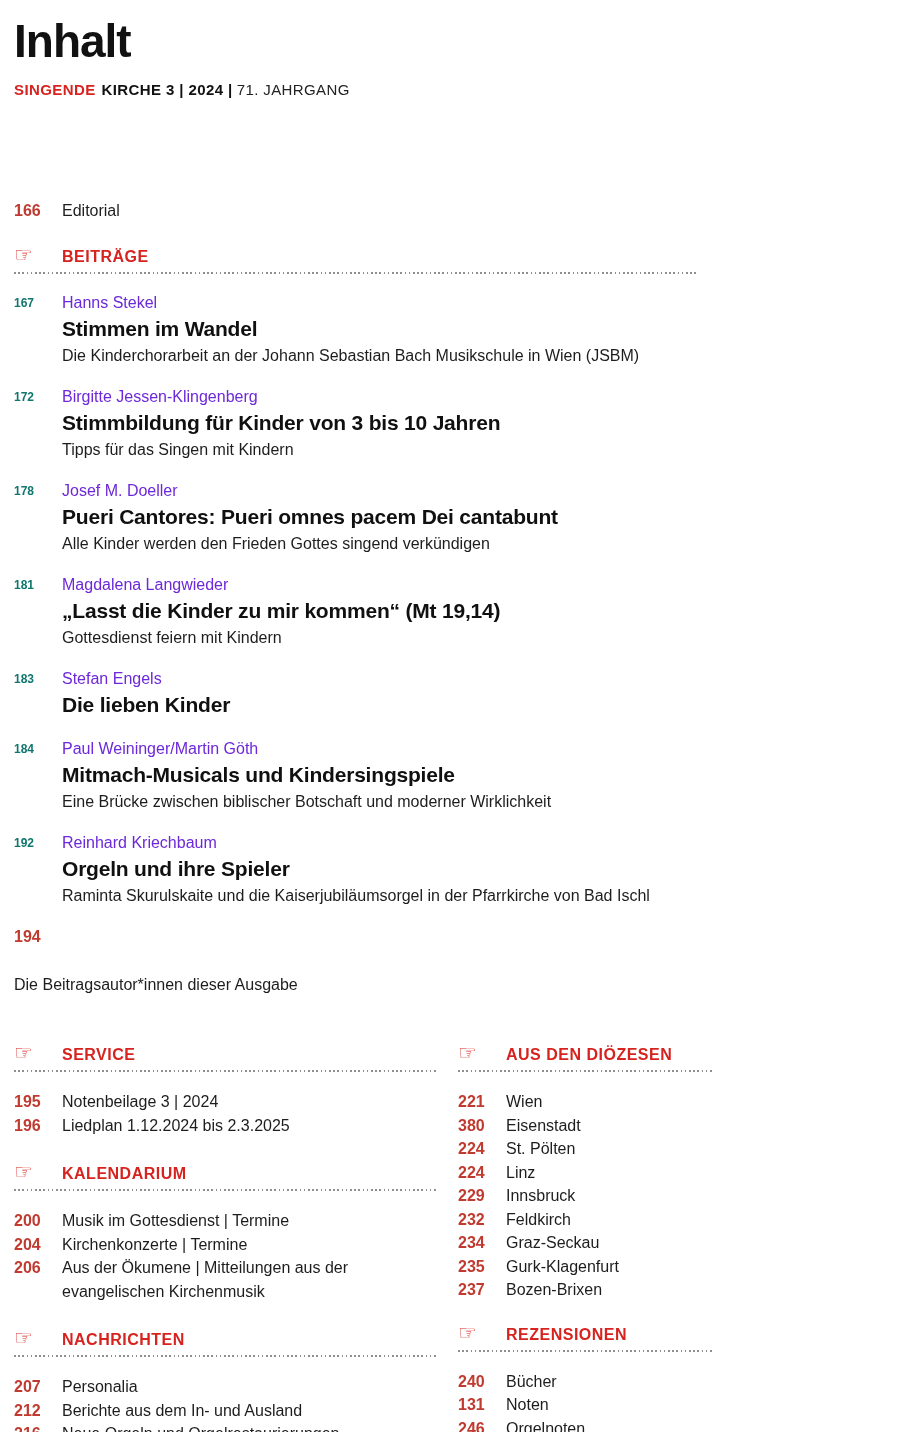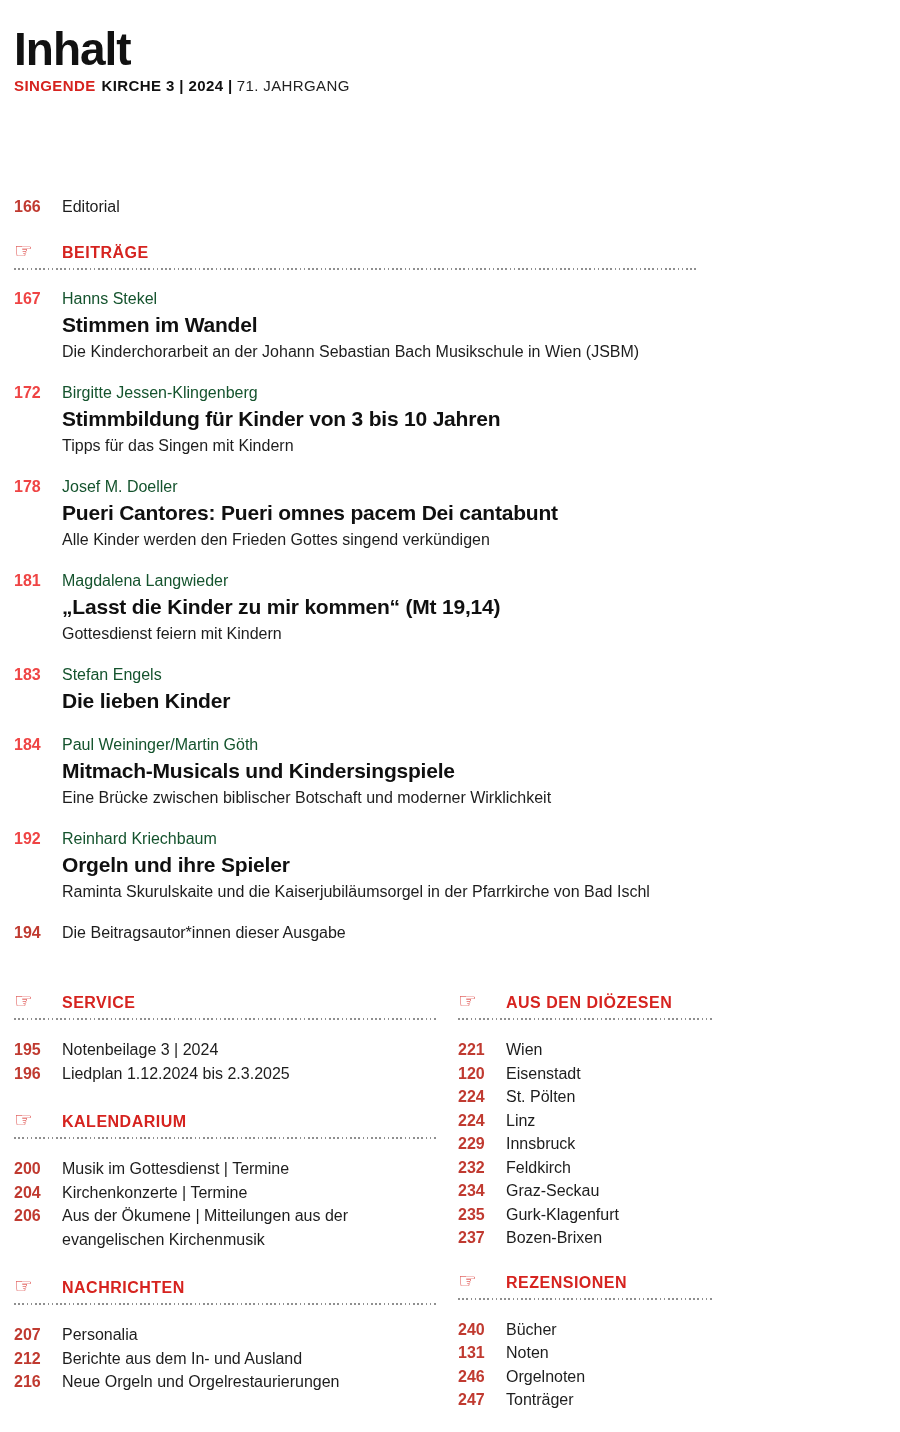--- a/index.html
+++ b/index.html
@@ -3,26 +3,26 @@
 <meta charset="utf-8">
 <style>
   html,body { margin:0; padding:0; background:#ffffff; }
   body {
     width:900px; height:1432px; overflow:hidden;
     font-family:"Liberation Sans","DejaVu Sans",sans-serif;
     color:#1d1d1d;
     -webkit-font-smoothing:antialiased;
   }
   .page { position:relative; width:712px; height:1432px; box-sizing:border-box;
-          padding:8px 14px 0 14px; overflow:hidden; }
+          padding:0 14px 0 14px; overflow:hidden; }
 
   
   .h1 { margin:16px 0 0 0; font-size:46px; line-height:50px; font-weight:bold;
         letter-spacing:-1px; color:#111; }
-  .subtitle { margin-top:2px; font-size:15px; line-height:20px; letter-spacing:0.4px; color:#111; }
+  .subtitle { margin-top:14px; font-size:15px; line-height:20px; letter-spacing:0.4px; color:#111; }
   .subtitle .brand { color:#d6231f; font-weight:bold; }
   .subtitle .issue { font-weight:bold; margin-left:6px; }
   .subtitle .volume { font-weight:normal; margin-left:4px; color:#222; }
 
   
   .srow { display:flex; font-size:16px; line-height:23.5px; }
   .srow .num { width:48px; flex:0 0 48px; color:#c03a30; font-weight:bold; }
   .srow .stitle { flex:1; color:#1d1d1d; }
 
   .editorial-row { margin-top:100px; line-height:22px; }
@@ -31,28 +31,28 @@
   .sec-head { display:flex; align-items:baseline; line-height:22px; margin-top:22px; }
   .sec-head .manicule { width:48px; flex:0 0 48px; color:#d6231f; font-size:21px;
                         line-height:22px; font-family:"DejaVu Sans",sans-serif; }
   .sec-head .sec-label { color:#d6231f; font-weight:bold; font-size:16px; letter-spacing:0.5px;text-align:center; }
   .dotline { height:2px; margin-top:4px;
              background:repeating-linear-gradient(to right,#8f8f8f 0 1.6px,transparent 1.6px 4.2px); }
 
   
   .articles { margin-top:18px; }
   .article { display:flex; margin-bottom:18px; }
-  .article .num { width:48px; flex:0 0 48px; color:#ef4444; font-weight:bold;
-                  font-size:16px; line-height:22px; }
+  .article .num { width:48px; flex:0 0 48px; color:#0f766e; font-weight:bold;
+                  font-size:12px; line-height:22px; }
   .art-body { flex:1; }
-  .author { font-size:16px; line-height:22px; color:#14532d; }
+  .author { font-size:16px; line-height:22px; color:#6d28d9; }
   .art-title { font-size:21px; line-height:30px; font-weight:bold; color:#101010;
                letter-spacing:-0.2px; }
   .art-sub { font-size:16px; line-height:24px; color:#1d1d1d; }
-  .autorinnen-row { margin-top:8px; line-height:22px; }
+  .autorinnen-row { margin-top:8px; line-height:22px;flex-direction:column; }
 
   
   .columns { display:flex; margin-top:46px; }
   .col-left  { width:423px; flex:0 0 423px; }
   .col-gap   { width:21px; flex:0 0 21px; }
   .col-right { width:428px; flex:0 0 428px; }
   .columns .sec-head.first { margin-top:0; }
   .columns .sec-head { margin-top:24px; }
   .sec-items { margin-top:18px; }
   .columns .sec-head.rez { margin-top:20px; }
@@ -220,21 +220,21 @@
         <span class="manicule">☞</span>
         <span class="sec-label">AUS DEN DIÖZESEN</span>
       </div>
       <div class="dotline"></div>
       <div class="sec-items">
         <div class="srow">
           <span class="num">221</span>
           <span class="stitle">Wien</span>
         </div>
         <div class="srow">
-          <span class="num">120</span>
+          <span class="num">380</span>
           <span class="stitle">Eisenstadt</span>
         </div>
         <div class="srow">
           <span class="num">224</span>
           <span class="stitle">St. Pölten</span>
         </div>
         <div class="srow">
           <span class="num">224</span>
           <span class="stitle">Linz</span>
         </div>

